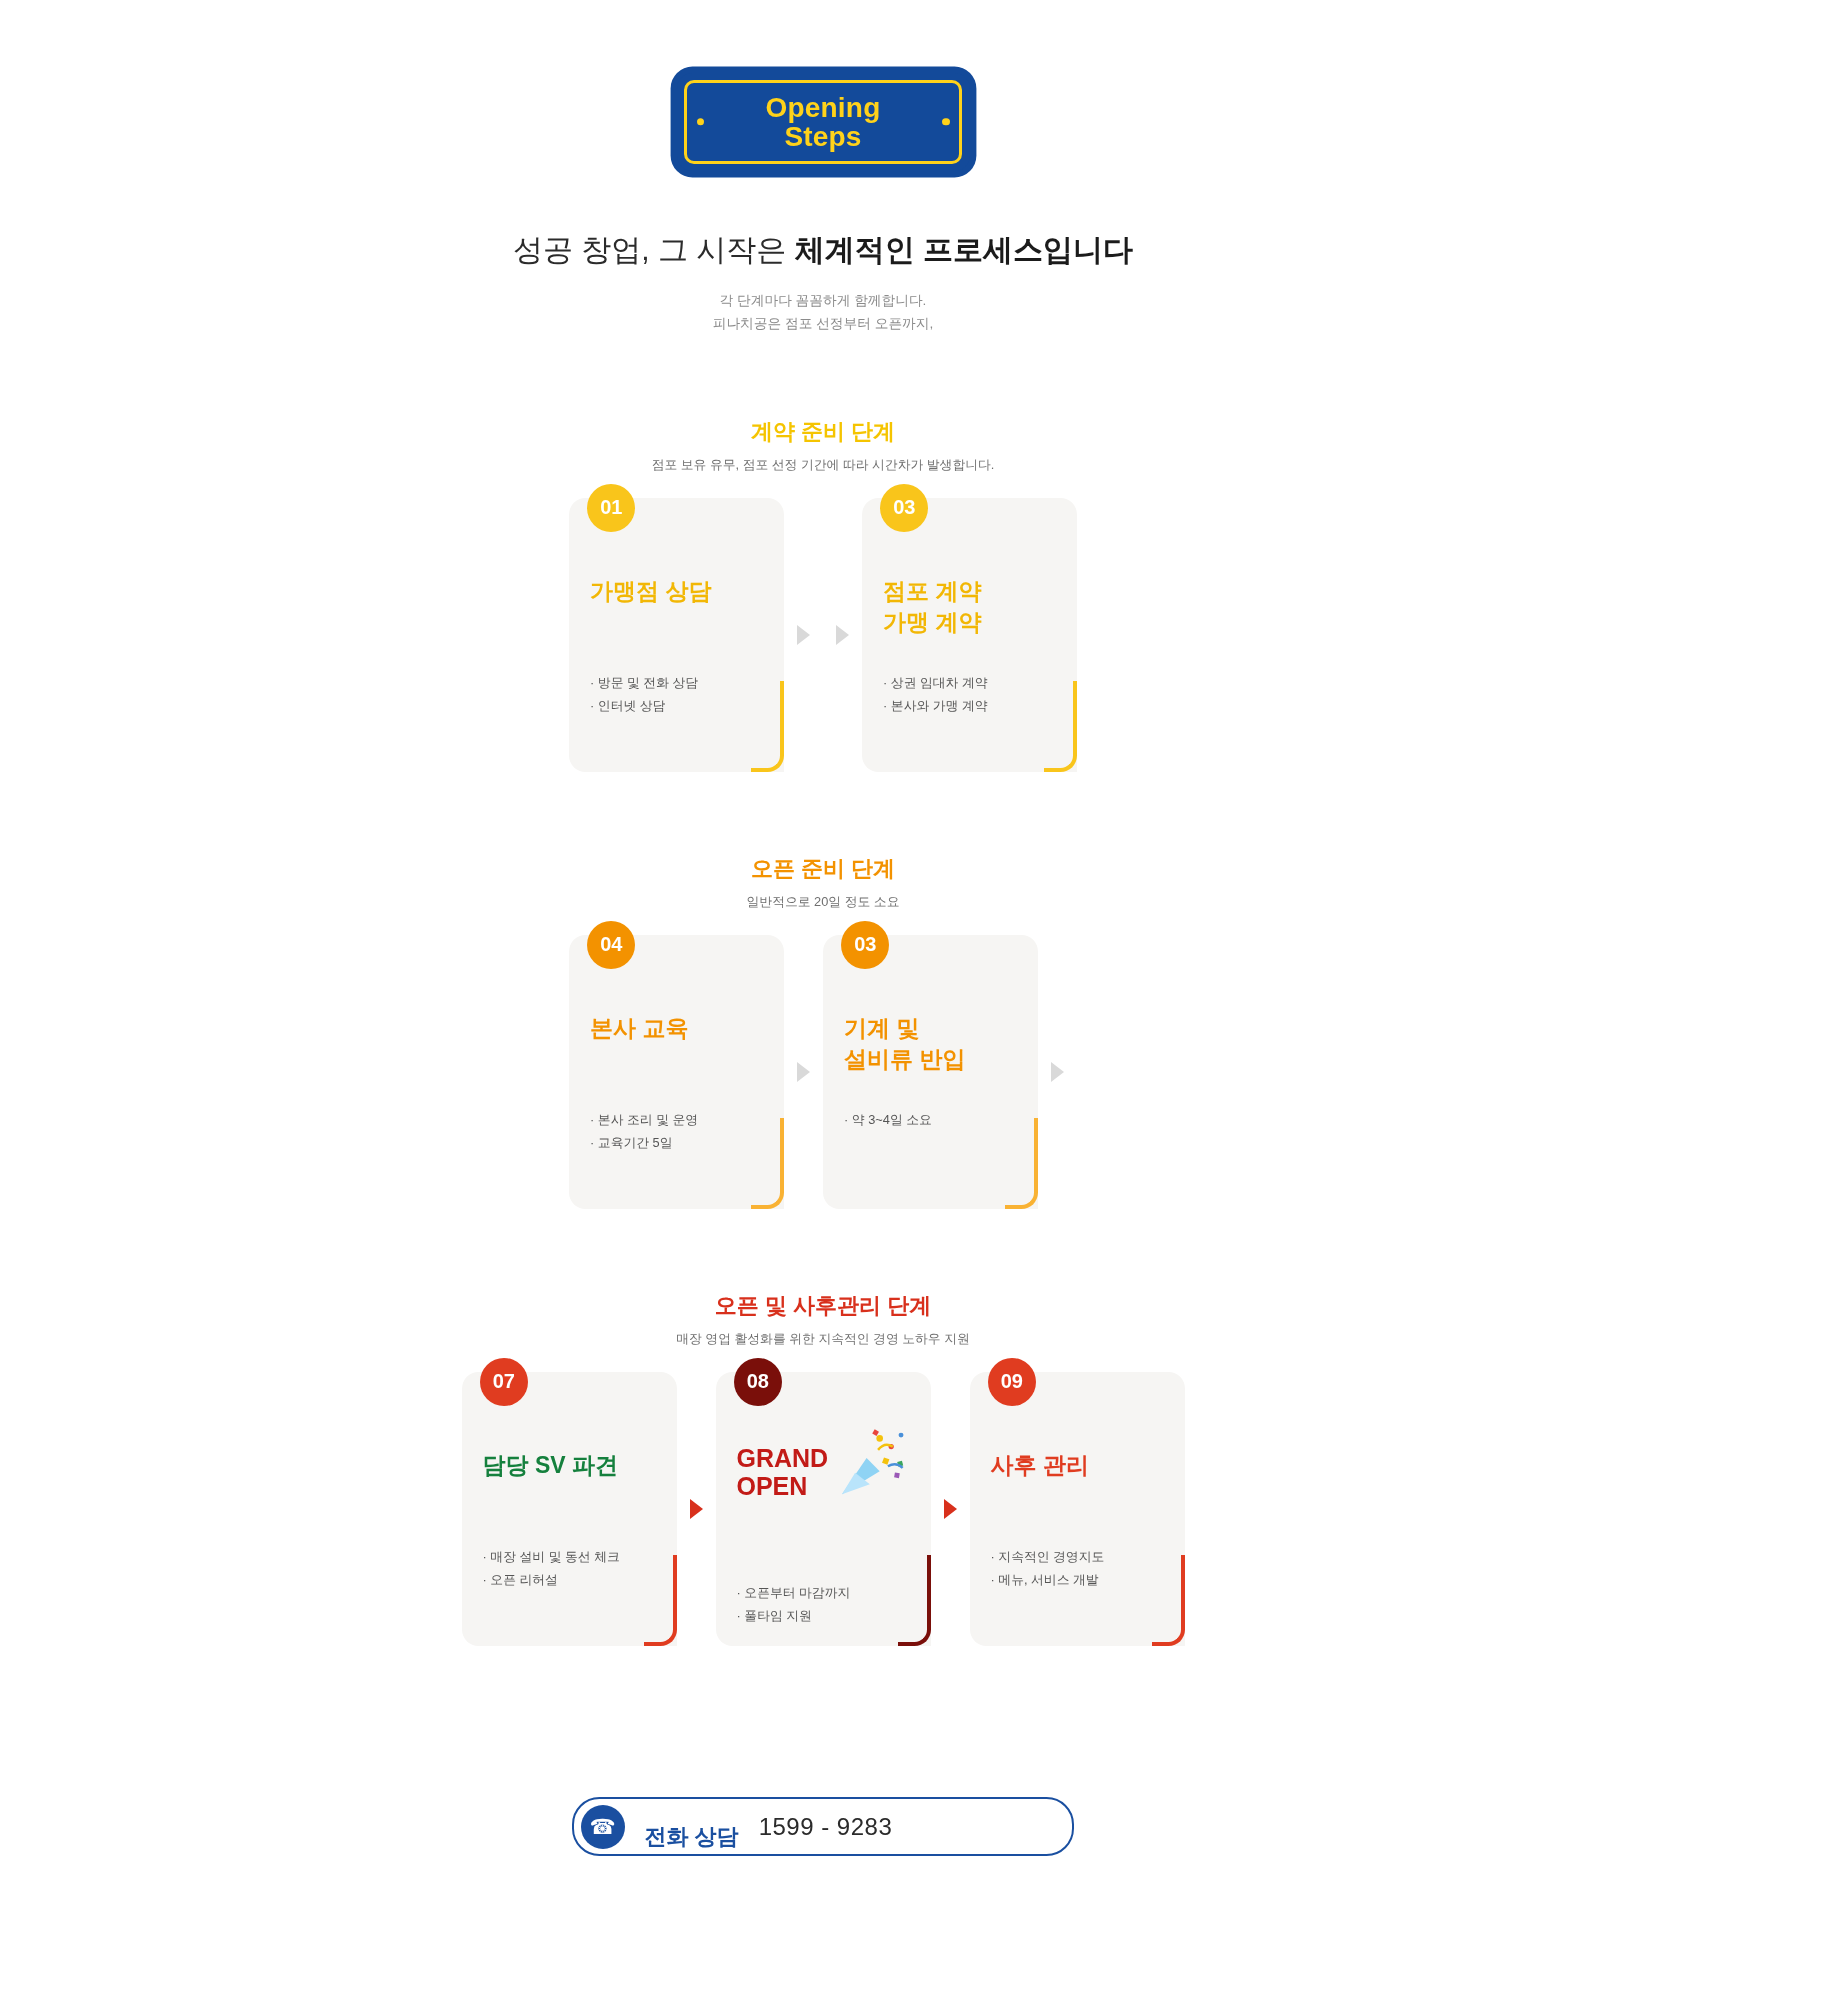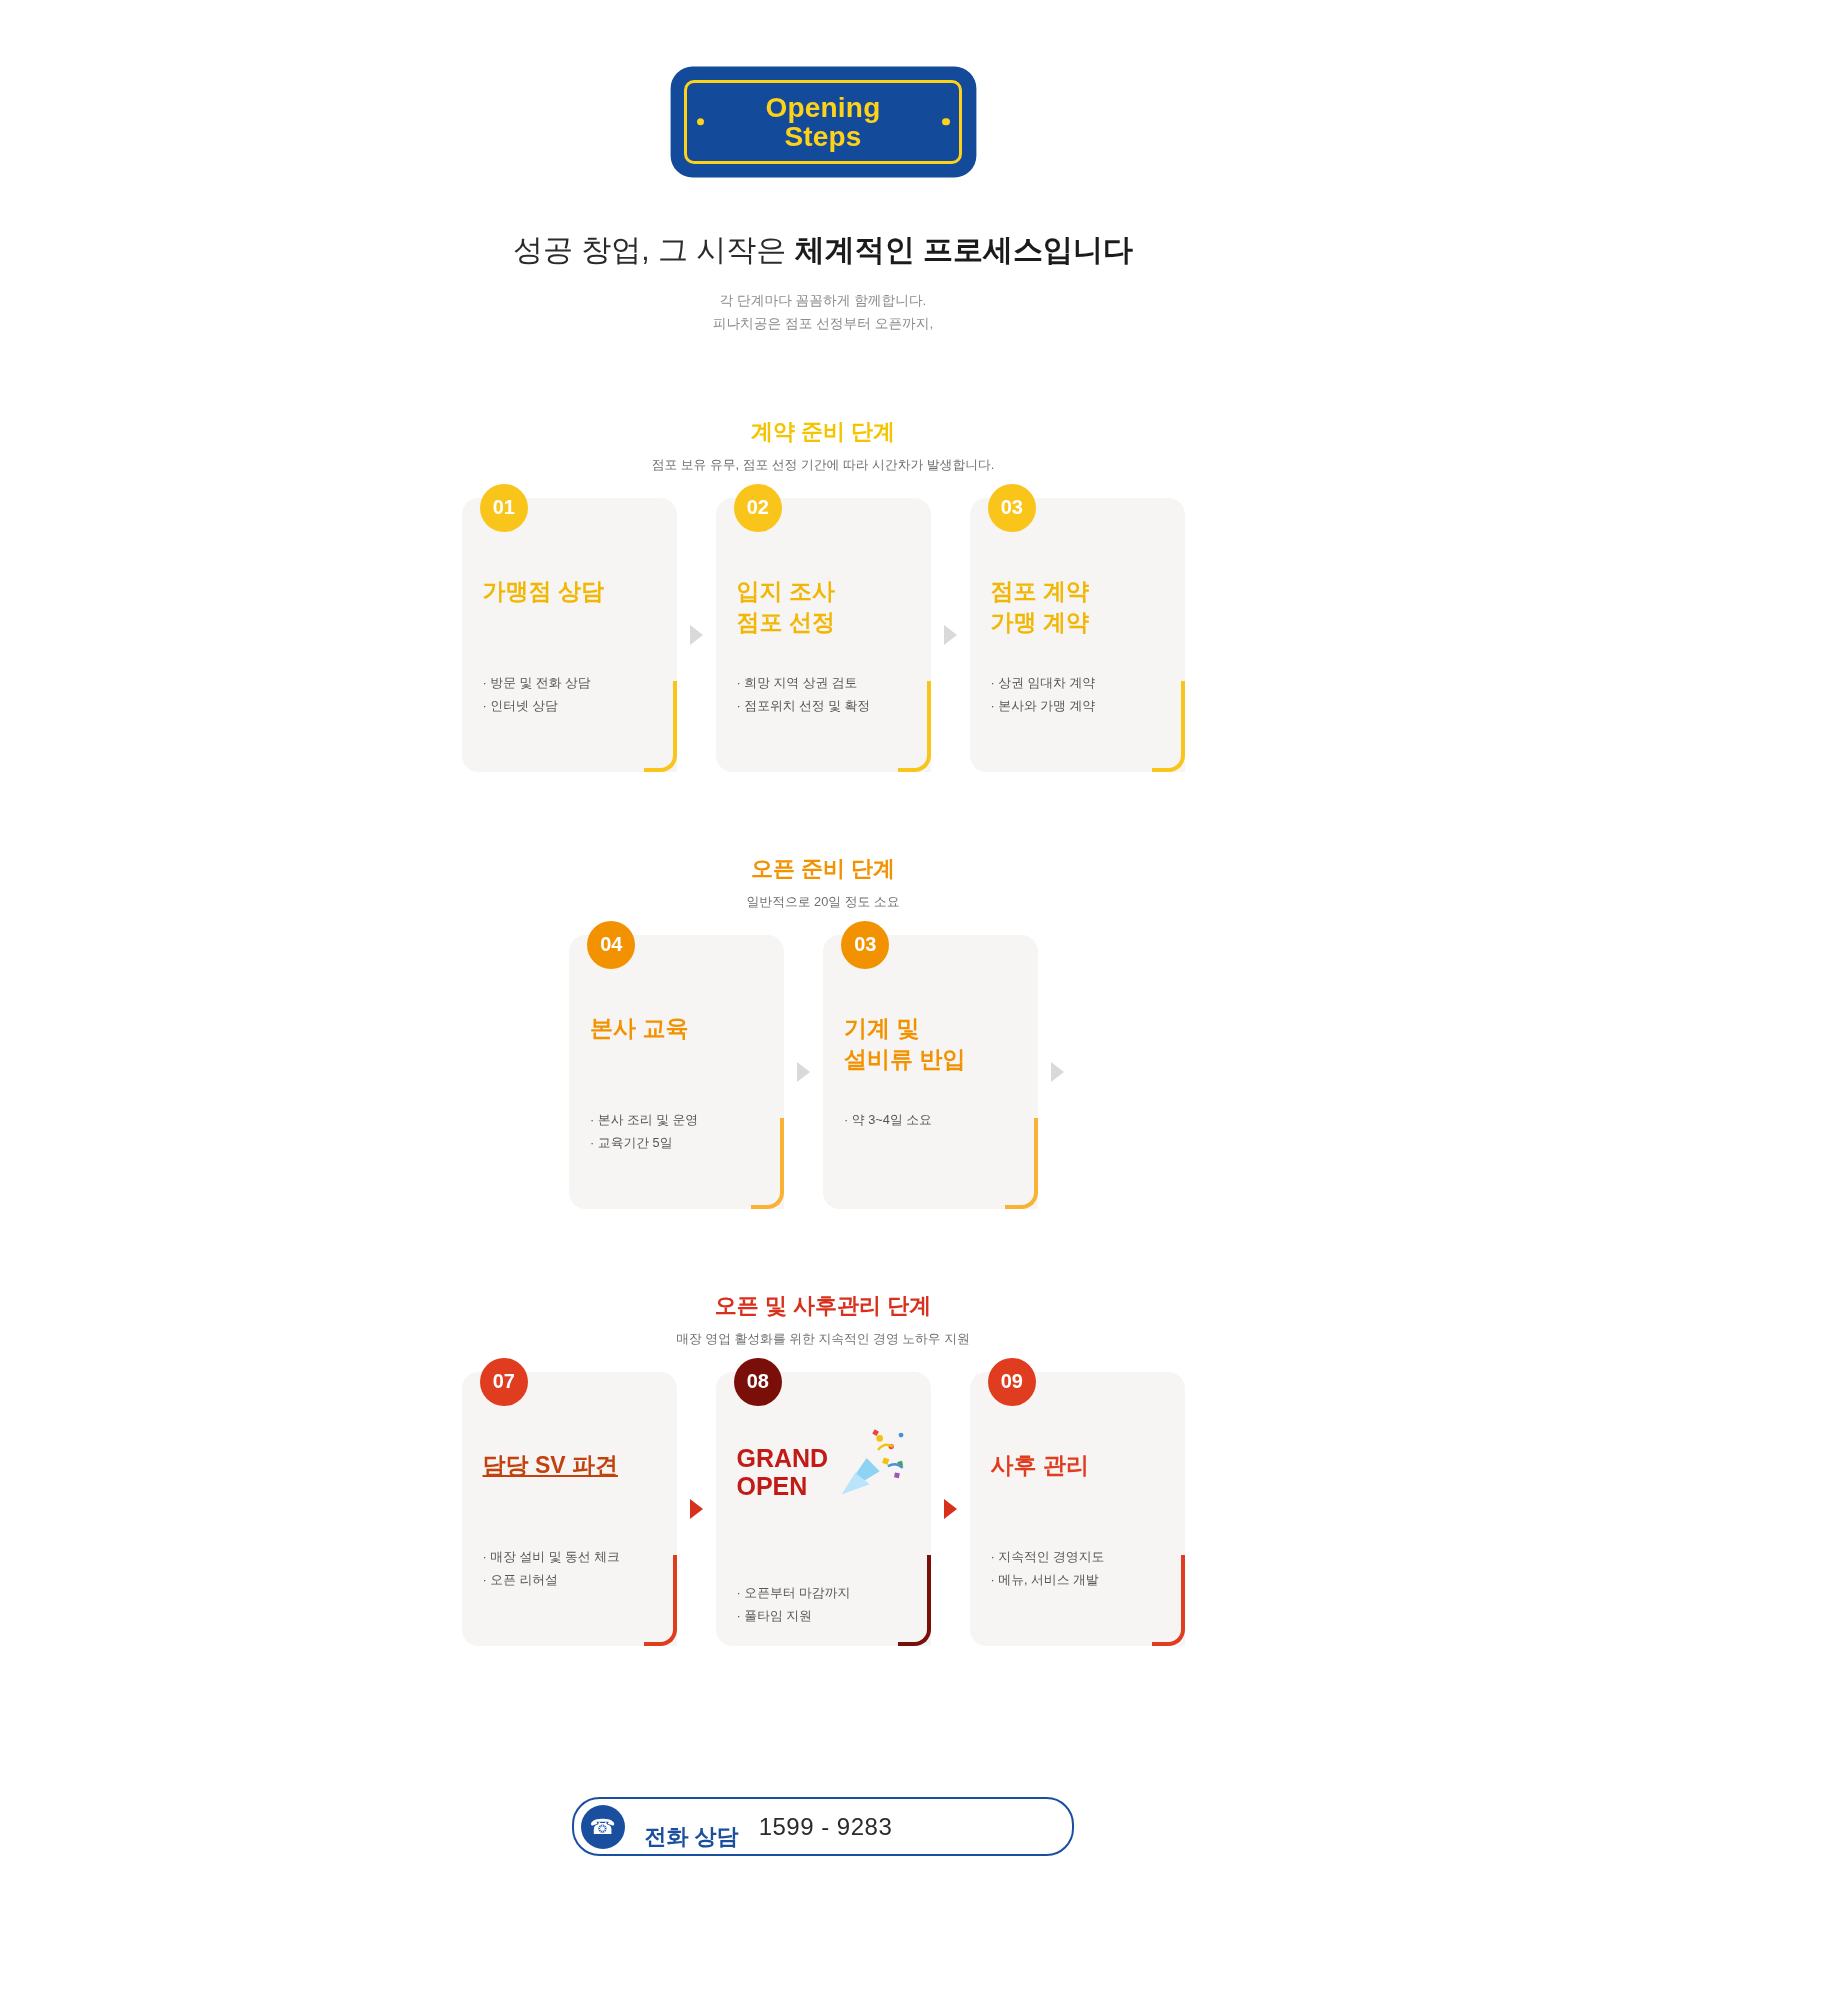--- a/index.html
+++ b/index.html
@@ -301,30 +301,20 @@
             <div class="card-title" style="color: rgb(242, 183, 5);">가맹점 상담</div>
             <div class="card-bullets">
               <div>방문 및 전화 상담</div>
               <div>인터넷 상담</div>
             </div>
             <div class="corner" style="color: rgb(249, 197, 27);"></div>
           </div>
           <div class="arrow">
             <span></span>
           </div>
-          <div class="card">
-            <div class="num-badge" style="background: rgb(249, 197, 27);">02</div>
-            <div class="card-title" style="color: rgb(242, 183, 5);">입지 조사
-점포 선정</div>
-            <div class="card-bullets">
-              <div>희망 지역 상권 검토</div>
-              <div>점포위치 선정 및 확정</div>
-            </div>
-            <div class="corner" style="color: rgb(249, 197, 27);"></div>
-          </div>
           <div class="arrow">
             <span></span>
           </div>
           <div class="card">
             <div class="num-badge" style="background: rgb(249, 197, 27);">03</div>
             <div class="card-title" style="color: rgb(242, 183, 5);">점포 계약
 가맹 계약</div>
             <div class="card-bullets">
               <div>상권 임대차 계약</div>
               <div>본사와 가맹 계약</div>
@@ -362,21 +352,21 @@
             <span></span>
           </div>
         </div>
       </div>
       <div class="section">
         <div class="section-title" style="color: rgb(216, 48, 28);">오픈 및 사후관리 단계</div>
         <div class="section-desc">매장 영업 활성화를 위한 지속적인 경영 노하우 지원</div>
         <div class="cards">
           <div class="card">
             <div class="num-badge" style="background: rgb(224, 60, 32); text-align: right;">07</div>
-            <div class="card-title" style="color: #c2410c; text-decoration: underline;">담당 SV 파견</div>
+            <div class="card-title" style="color: #15803d;">담당 SV 파견</div>
             <div class="card-bullets">
               <div>매장 설비 및 동선 체크</div>
               <div>오픈 리허설</div>
             </div>
             <div class="corner" style="color: rgb(224, 60, 32);"></div>
           </div>
           <div class="arrow">
             <span style="border-left-color: rgb(216, 48, 28);"></span>
           </div>
           <div class="card">

